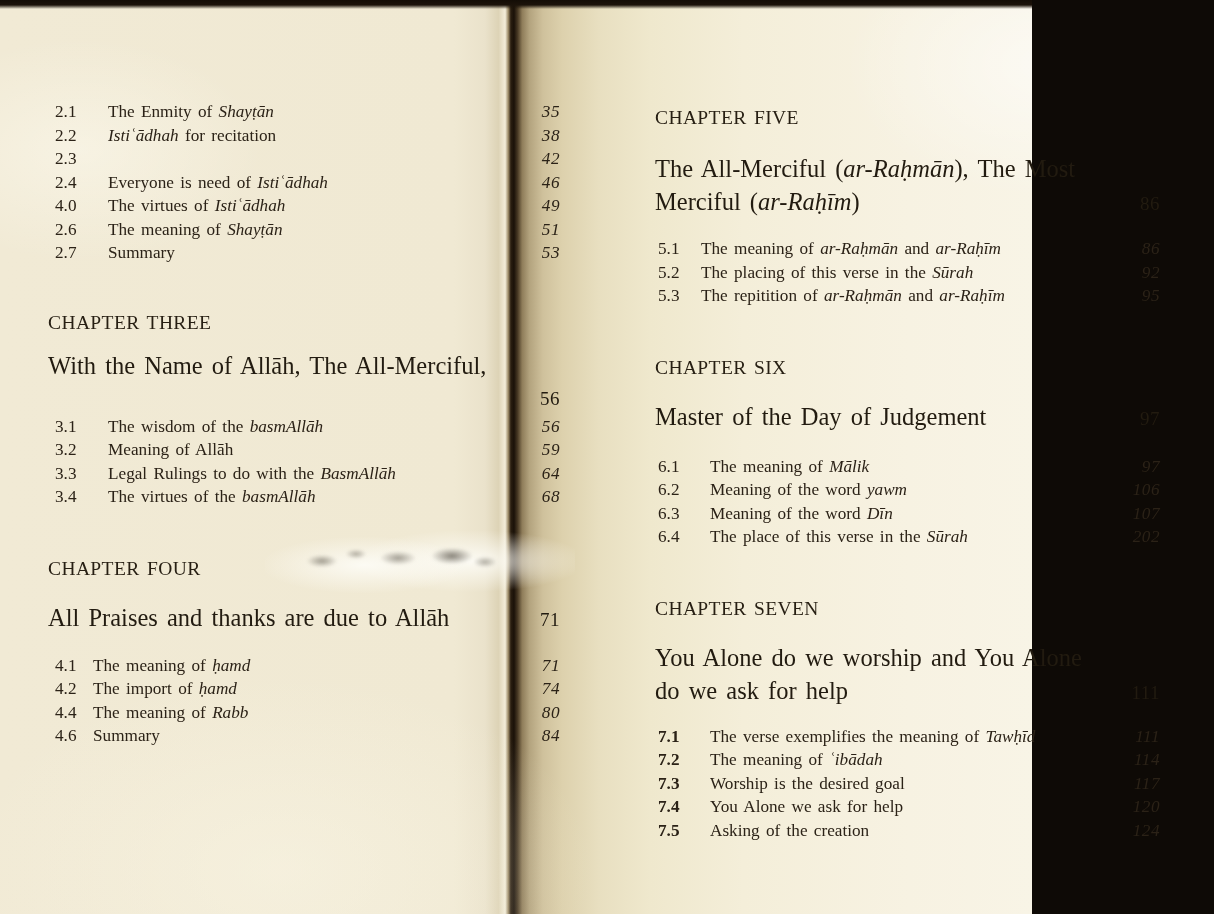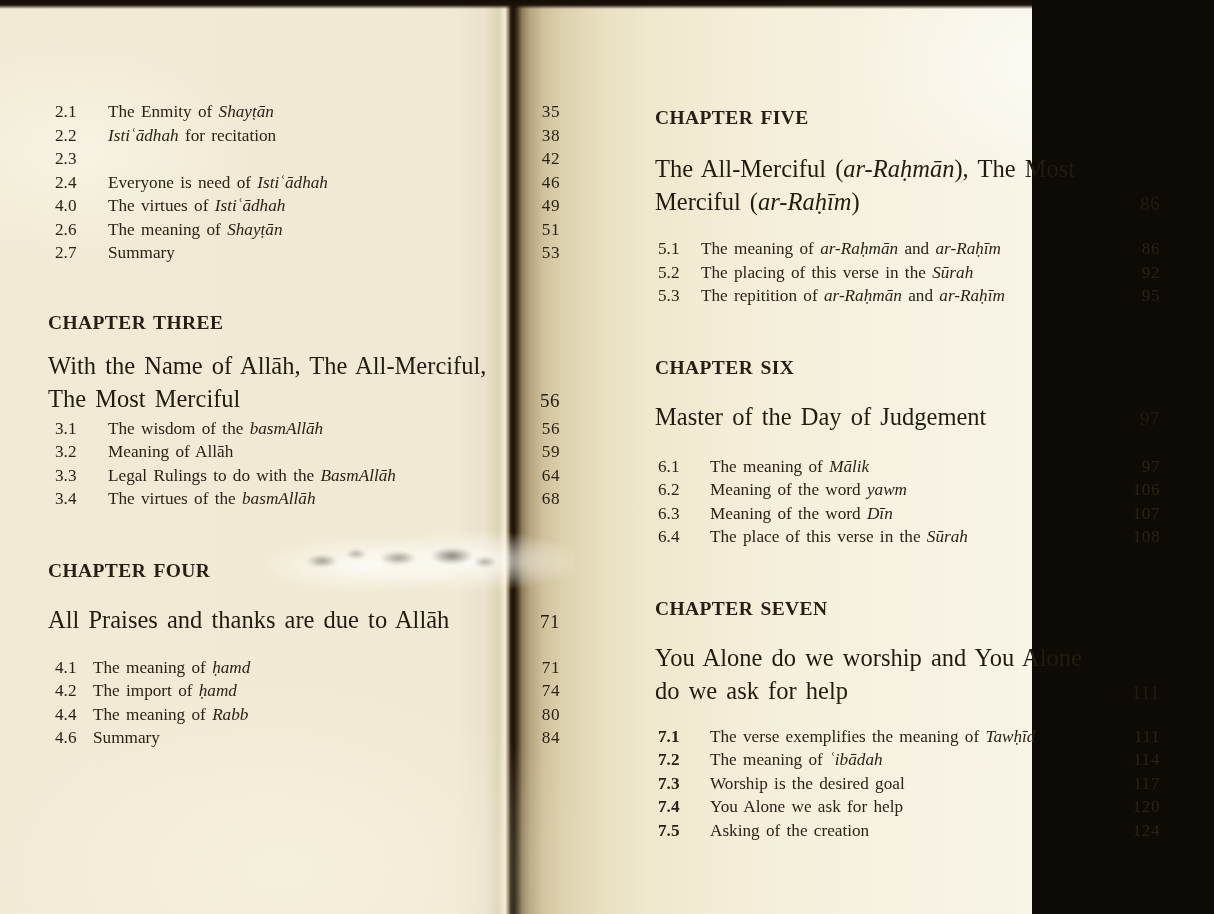--- a/index.html
+++ b/index.html
@@ -22,32 +22,32 @@
   .top-strip{
     position:absolute;top:0;left:0;width:100%;height:9px;
     background:linear-gradient(180deg,#140d06 0%,#1c130a 55%,rgba(20,13,6,0) 100%);
   }
   .page-content{position:absolute;}
   #left-content{left:48px;top:100px;width:512px;}
   #right-content{left:655px;top:106px;width:505px;}
 
   .chapter-heading{
     font-size:19.5px;line-height:24px;height:24px;letter-spacing:.4px;
-    color:#271f13;word-spacing:2px;font-weight:bold;
+    color:#271f13;word-spacing:2px;
   }
   .chapter-title{font-size:24.5px;line-height:33px;color:#221b10;word-spacing:3px;}
   .title-line{display:flex;align-items:baseline;}
   .title-page{margin-left:auto;font-size:19px;letter-spacing:.5px;}
 
   .entries{}
   .toc-row{display:flex;align-items:baseline;height:23.5px;line-height:23.5px;
     font-size:17.2px;word-spacing:2px;}
   .row-num{flex:0 0 auto;}
   .row-title{flex:0 1 auto;white-space:nowrap;}
-  .row-page{margin-left:auto;text-align:center;letter-spacing:.5px;}
+  .row-page{margin-left:auto;text-align:center;letter-spacing:.5px;font-style:italic;}
   .it{font-style:italic;}
 
   
   #left-content .sec-0 .toc-row{padding-left:7px;}
   #left-content .sec-0 .row-num{width:53px;}
   #left-content .sec-1{margin-top:46px;}
   #left-content .sec-1 .chapter-title{margin-top:14px;}
   #left-content .sec-1 .toc-row{padding-left:7px;}
   #left-content .sec-1 .row-num{width:53px;}
   #left-content .sec-2{margin-top:48px;}
@@ -135,21 +135,20 @@
           </div>
         </div>
       </div>
       <div class="sec sec-1">
         <div class="chapter-heading">CHAPTER THREE</div>
         <div class="chapter-title">
           <div class="title-line">
             <span class="title-text"><span class="ro">With the Name of Allāh, The All-Merciful,</span></span>
           </div>
           <div class="title-line">
-            <span class="title-text"><span class="ro">The Most Merciful</span></span>
             <span class="title-page">56</span>
           </div>
         </div>
         <div class="entries">
           <div class="toc-row">
             <span class="row-num">3.1</span>
             <span class="row-title"><span class="ro">The wisdom of the </span><span class="it">basmAllāh</span></span>
             <span class="row-page">56</span>
           </div>
           <div class="toc-row">
@@ -251,21 +250,21 @@
             <span class="row-page">106</span>
           </div>
           <div class="toc-row">
             <span class="row-num">6.3</span>
             <span class="row-title"><span class="ro">Meaning of the word </span><span class="it">Dīn</span></span>
             <span class="row-page">107</span>
           </div>
           <div class="toc-row">
             <span class="row-num">6.4</span>
             <span class="row-title"><span class="ro">The place of this verse in the </span><span class="it">Sūrah</span></span>
-            <span class="row-page">108</span>
+            <span class="row-page">202</span>
           </div>
         </div>
       </div>
       <div class="sec sec-2">
         <div class="chapter-heading">CHAPTER SEVEN</div>
         <div class="chapter-title">
           <div class="title-line">
             <span class="title-text"><span class="ro">You Alone do we worship and You Alone</span></span>
           </div>
           <div class="title-line">

